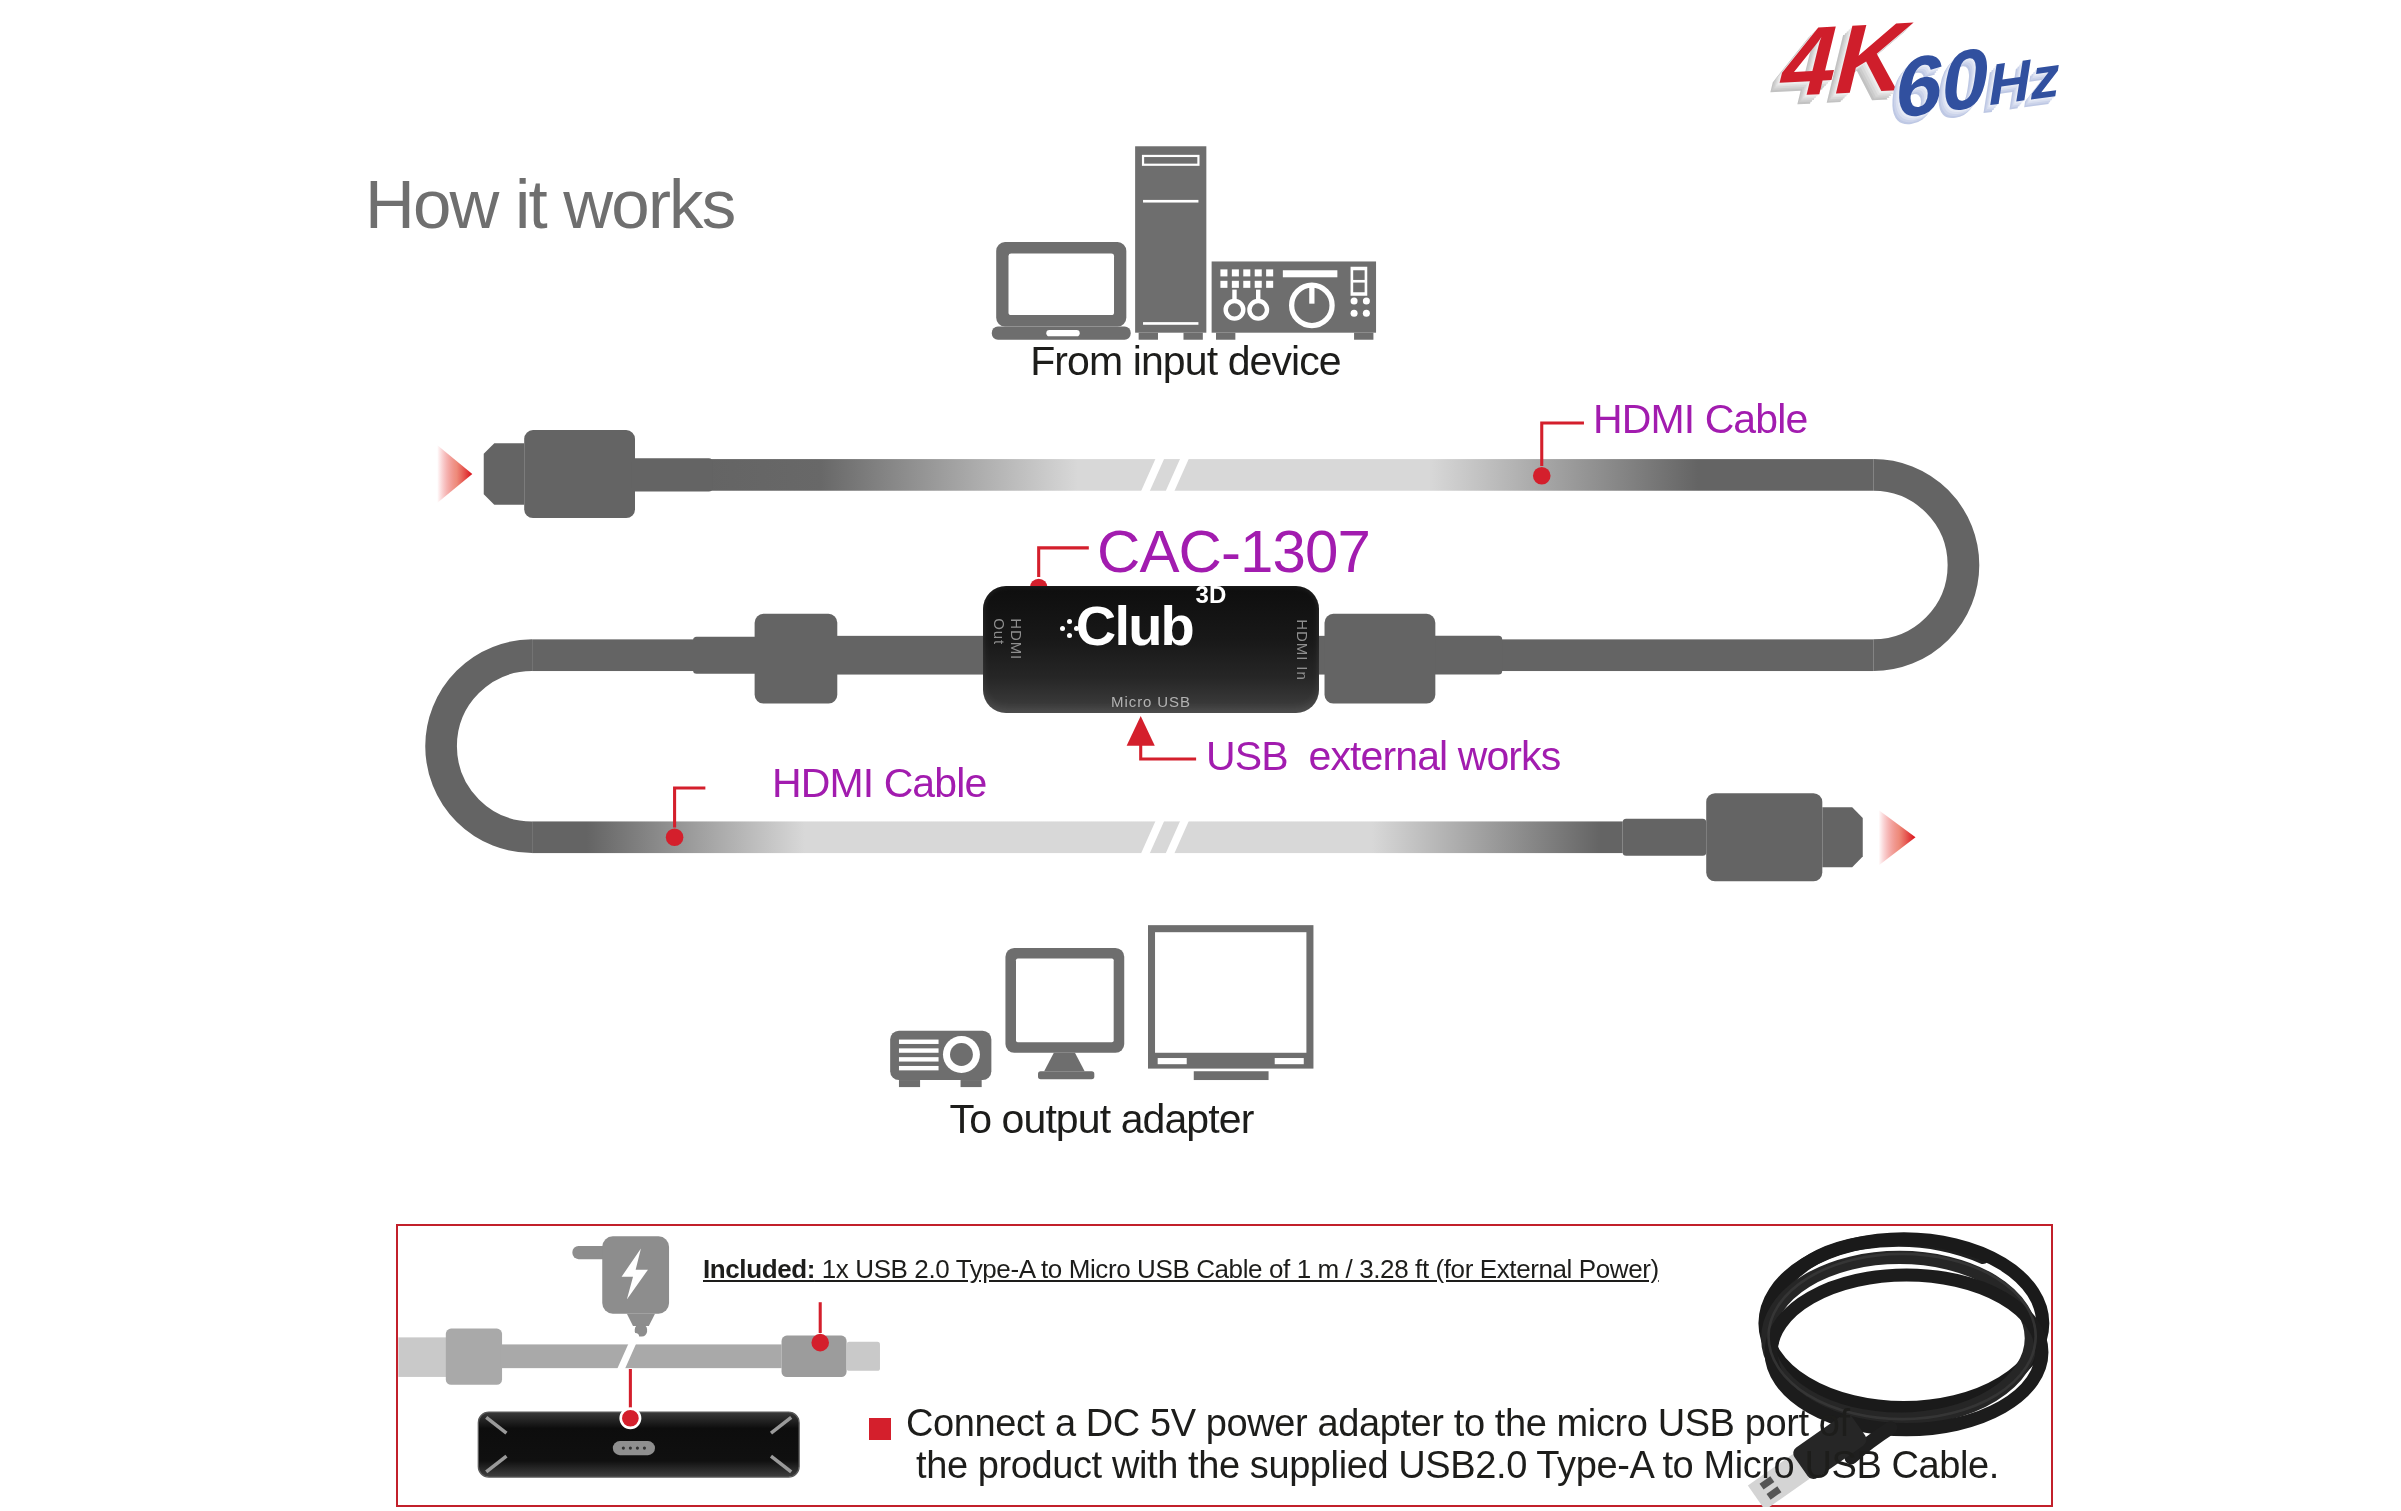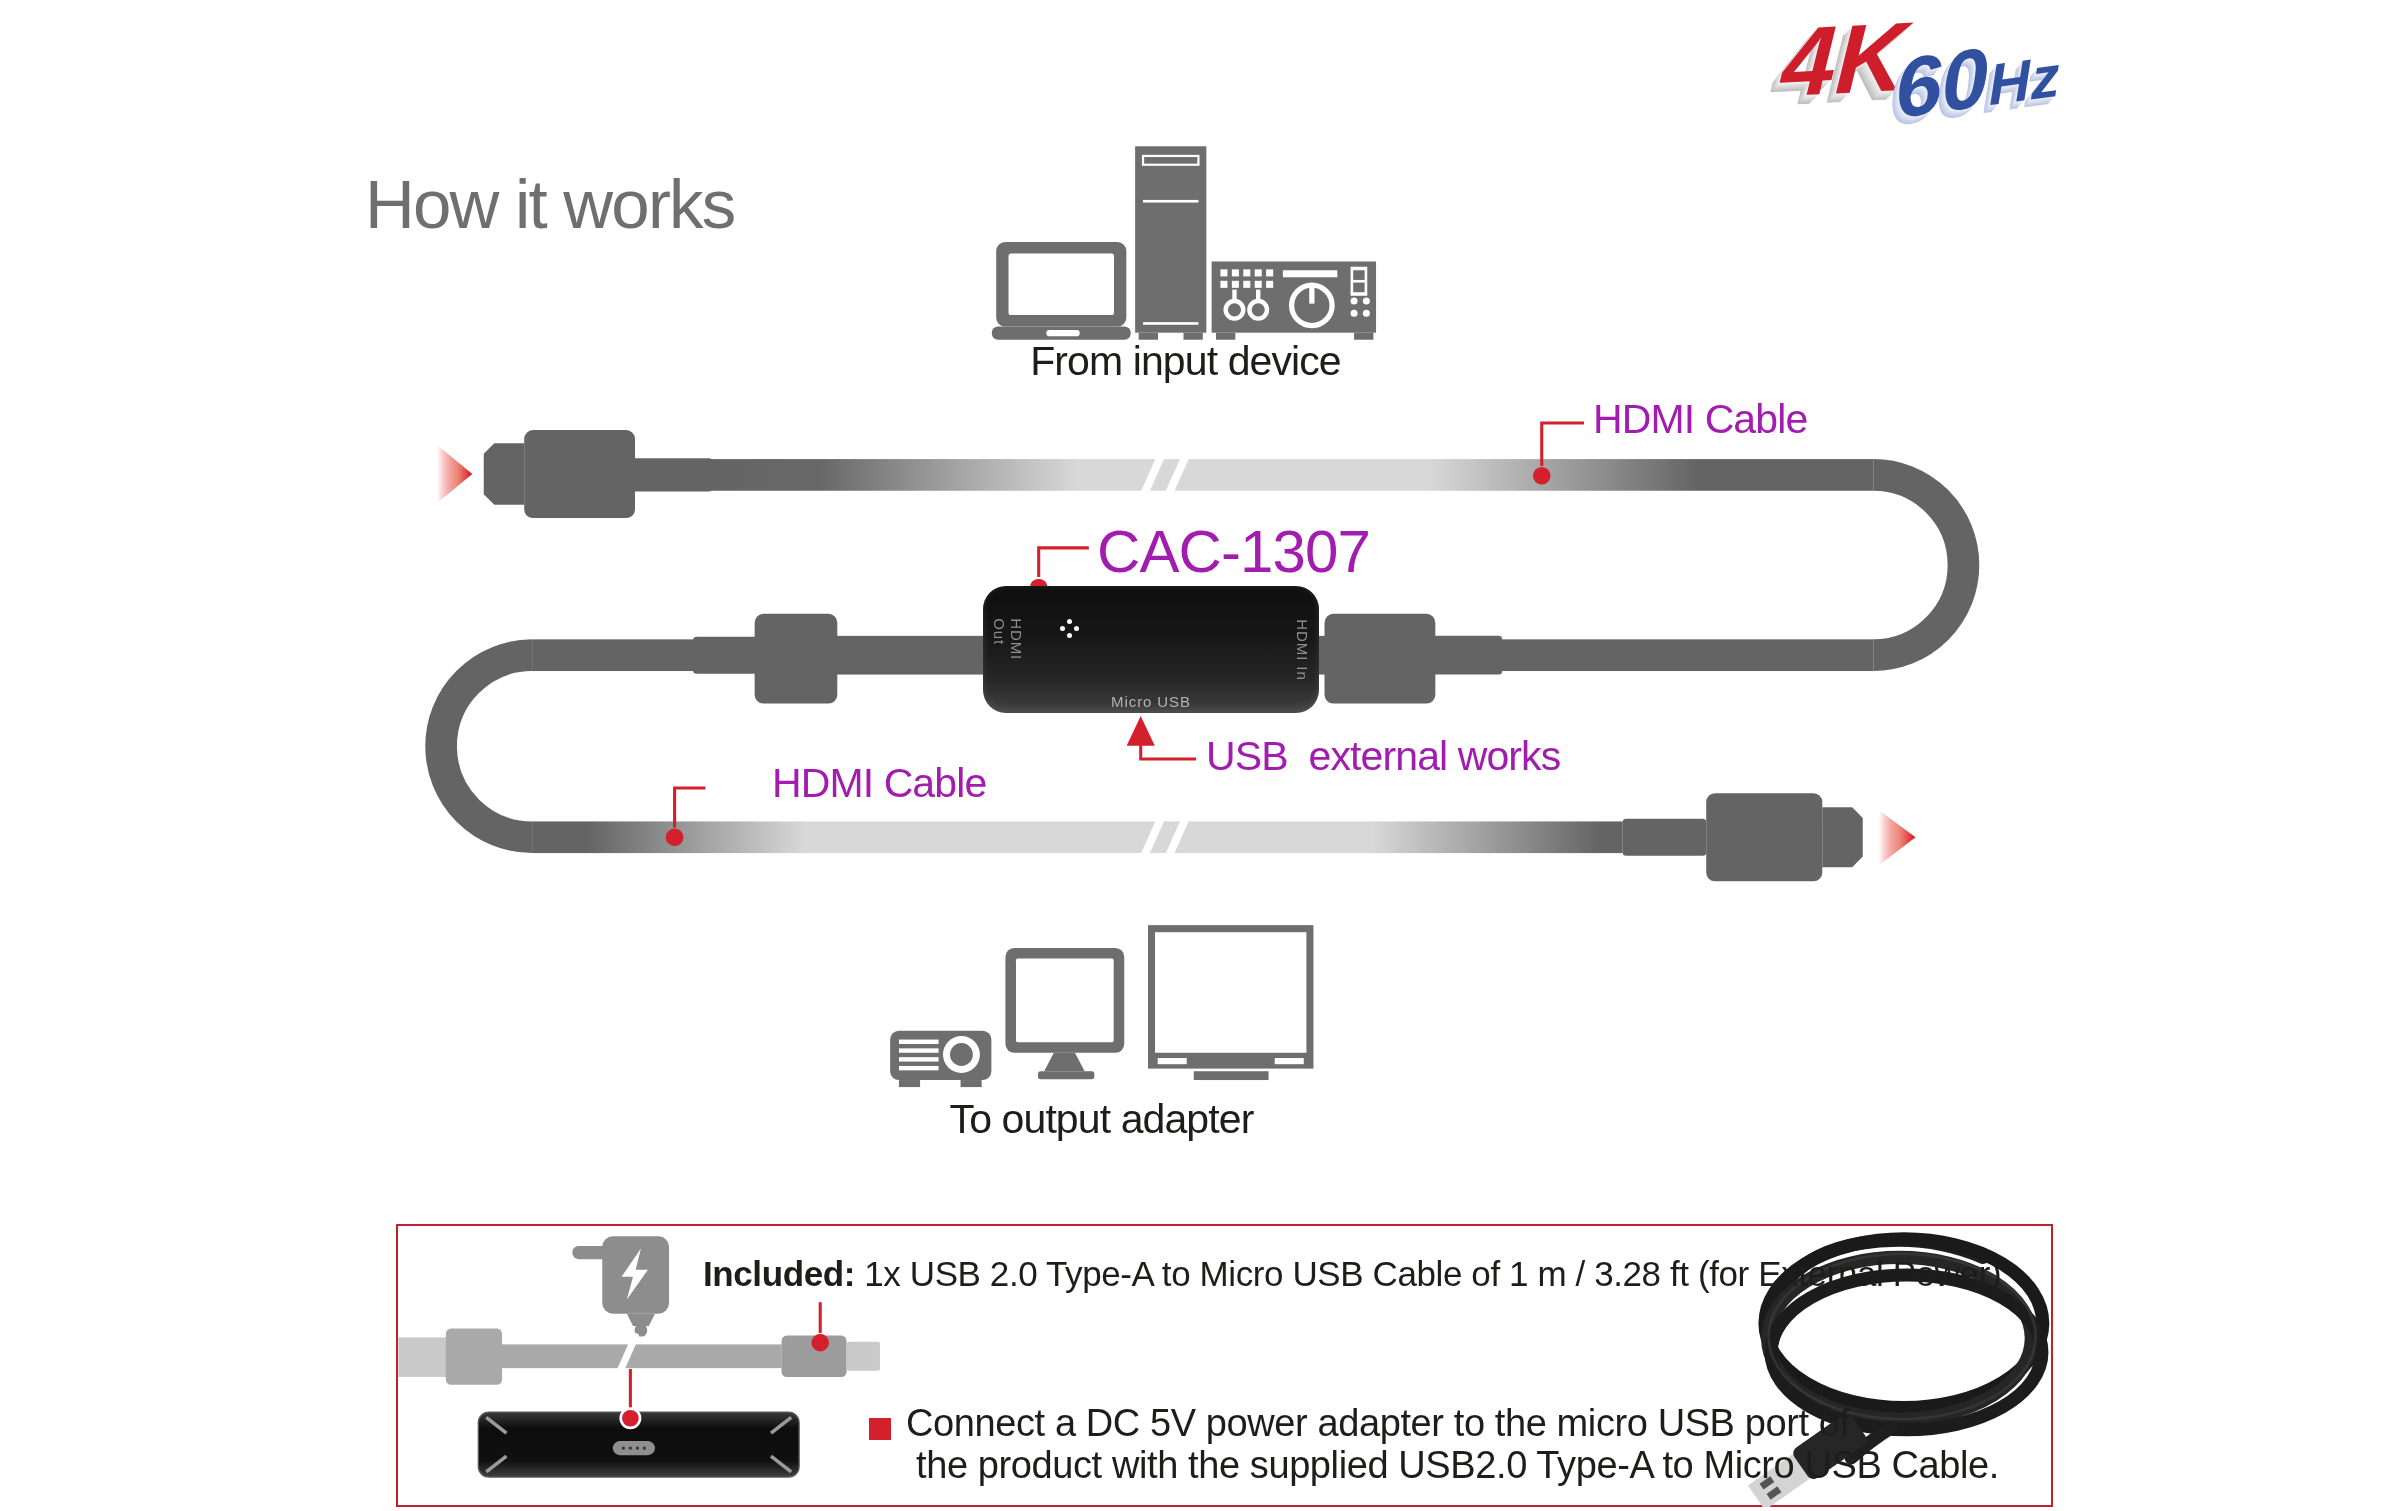--- a/index.html
+++ b/index.html
@@ -31,21 +31,21 @@
   .adapter .vport.right{right:8px;}
   .adapter .bport{position:absolute;bottom:3.5px;left:0;width:100%;text-align:center;
      font-size:15px;color:#b2b2b2;letter-spacing:0.9px;}
   .adapter .logo{position:absolute;left:0;top:12.3px;width:100%;text-align:center;color:#fff;
      font-weight:700;font-size:56px;letter-spacing:-1.8px;line-height:1;}
   .adapter .logo sup{font-size:24px;position:relative;top:-23px;margin-left:2.6px;letter-spacing:0;}
   .adapter .dpad{position:absolute;left:calc(50% - 84px);top:40px;width:5.3px;height:5.3px;border-radius:50%;
      box-shadow:0 -7px 0 #fff,0 7px 0 #fff,-7px 0 0 #fff,7px 0 0 #fff;}
   
   .inc-box{left:396px;top:1224px;width:1657px;height:283px;border:2.6px solid #c2202b;box-sizing:border-box;background:#fff;}
-  .inc-text{left:703px;top:1254px;font-size:35px;letter-spacing:-0.4px;white-space:nowrap;}
+  .inc-text{left:703px;top:1254px;font-size:26px;letter-spacing:-0.4px;white-space:nowrap;text-decoration:underline;}
   .inc-text b{font-weight:700;}
   .note-bullet{left:869px;top:1418px;width:22px;height:22px;background:#d41f2c;}
   .note-line{font-size:38px;letter-spacing:-0.4px;white-space:nowrap;}
   .nl1{left:906px;top:1402px;}
   .nl2{left:916px;top:1444px;}
 </style>
 </head>
 <body>
 
 <div class="abs badge">
@@ -168,20 +168,21 @@
     <circle cx="1753" cy="541" r="10"></circle>
     <circle cx="1181" cy="668" r="10"></circle>
     <circle cx="767" cy="952" r="10"></circle>
     <polygon points="1281,848 1313,848 1297,814"></polygon>
   </g>
 </svg>
 
 <div class="abs adapter">
   <span class="vport left">HDMI Out</span>
   <span class="vport right">HDMI In</span>
+  <div class="logo"><span>Club</span><sup>3D</sup></div>
   <span class="dpad"></span>
   <div class="bport">Micro USB</div>
 </div>
 
 <div class="abs callout-label" style="left:1593px;top:396px">HDMI Cable</div>
 <div class="abs callout-label cac-label" style="left:1097px;top:517px">CAC-1307</div>
 <div class="abs callout-label" style="left:1206px;top:733px">USB  external works</div>
 <div class="abs callout-label" style="left:772px;top:760px">HDMI Cable</div>
 
 <svg class="abs" style="left:884px;top:919px" width="440" height="176" viewBox="1005 1045 500 200">

